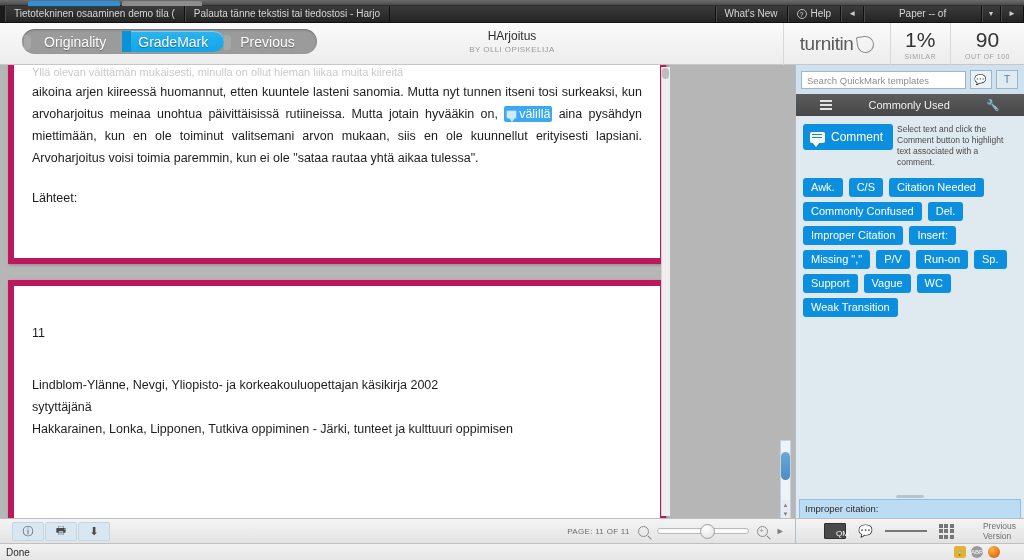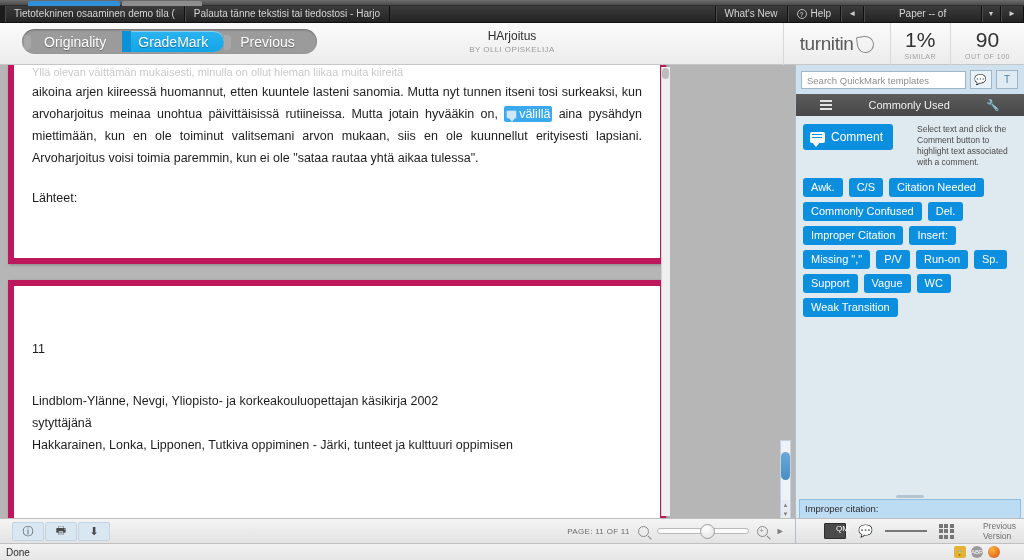--- a/index.html
+++ b/index.html
@@ -206,21 +206,21 @@
 
   .qhead {
     height: 22px; background: linear-gradient(#5c5c5c, #474747);
     display: flex; align-items: center; justify-content: space-between;
     padding: 0 24px; color: #f0f0f0; font-size: 11px;
   }
   .qhead .title { flex: 1; text-align: center; }
   .hamburger { display: inline-block; width: 12px; }
   .hamburger i { display: block; height: 2px; background: #e2e2e2; margin: 2px 0; }
 
-  .qhint { display: flex; gap: 24px; padding: 8px 7px 4px 7px; align-items: flex-start; }
+  .qhint { display: flex; gap: 4px; padding: 8px 7px 4px 7px; align-items: flex-start; }
   .comment-btn {
     background: #0d8fe0; color: #fff; font-size: 12px; border-radius: 3px;
     padding: 6px 10px 6px 7px; display: flex; align-items: center; gap: 6px;
     white-space: nowrap;
   }
   .cbubble {
     width: 15px; height: 11px; background: #fff; border-radius: 2px; position: relative;
   }
   .cbubble::before {
     content: ""; position: absolute; left: 2px; top: 2px; width: 10px; height: 1.5px; background: #0d8fe0;
@@ -268,21 +268,21 @@
 
   
   .qbottom {
     position: absolute; left: 795px; top: 518px; width: 229px; height: 25px;
     background: linear-gradient(#f4f4f4, #e2e2e2);
     border-top: 1px solid #bdbdbd; border-left: 1px solid #aebecb;
     display: flex; align-items: center; gap: 12px; padding-left: 28px;
   }
   .qm-badge {
     width: 22px; height: 16px; background: #4a4a4a; color: #fff;
-    font-size: 8px; display: flex; align-items: flex-start; justify-content: center;
+    font-size: 8px; display: flex; align-items: flex-end; justify-content: center;
     border: 1px solid #2e2e2e; border-radius: 1px; padding-left: 15px;
   }
   .qbicon { color: #767676; font-size: 12px; display: flex; align-items: center; }
   .qb-lines i { display: block; width: 14px; height: 2.5px; background: #767676; margin: 2.5px 0; }
   .qb-grid { display: grid; grid-template-columns: repeat(3, 4px); grid-template-rows: repeat(3, 4px); gap: 1.5px; }
   .qb-grid span { background: #767676; }
   .prevver { margin-left: auto; padding-right: 8px; font-size: 8.5px; color: #6f6f6f; line-height: 10px; text-align: left; }
 
   
   .statusbar {
@@ -388,21 +388,21 @@
           <span>aikoina arjen kiireessä huomannut, etten kuuntele lasteni sanomia. Mutta nyt tunnen itseni tosi surkeaksi, kun arvoharjoitus meinaa unohtua päivittäisissä rutiineissa. Mutta jotain hyvääkin on,</span>
           <span class="mark"><span class="bubble"></span><span>välillä</span></span>
           <span>aina pysähdyn miettimään, kun en ole toiminut valitsemani arvon mukaan, siis en ole kuunnellut erityisesti lapsiani. Arvoharjoitus voisi toimia paremmin, kun ei ole "sataa rautaa yhtä aikaa tulessa".</span>
         </p>
         <p style="margin-top:18px;">Lähteet:</p>
       </div>
     </div>
 
     <div class="page page2">
       <div class="doc-body">
-        <p style="margin-top:52px;">11</p>
+        <p style="margin-top:36px;">11</p>
         <p style="margin-top:30px;">Lindblom-Ylänne, Nevgi, Yliopisto- ja korkeakouluopettajan käsikirja 2002</p>
         <p>sytyttäjänä</p>
         <p>Hakkarainen, Lonka, Lipponen, Tutkiva oppiminen - Järki, tunteet ja kulttuuri oppimisen</p>
       </div>
     </div>
 
     <div class="v-scroll"></div>
     <div class="v-thumb"></div>
   </div>
 

